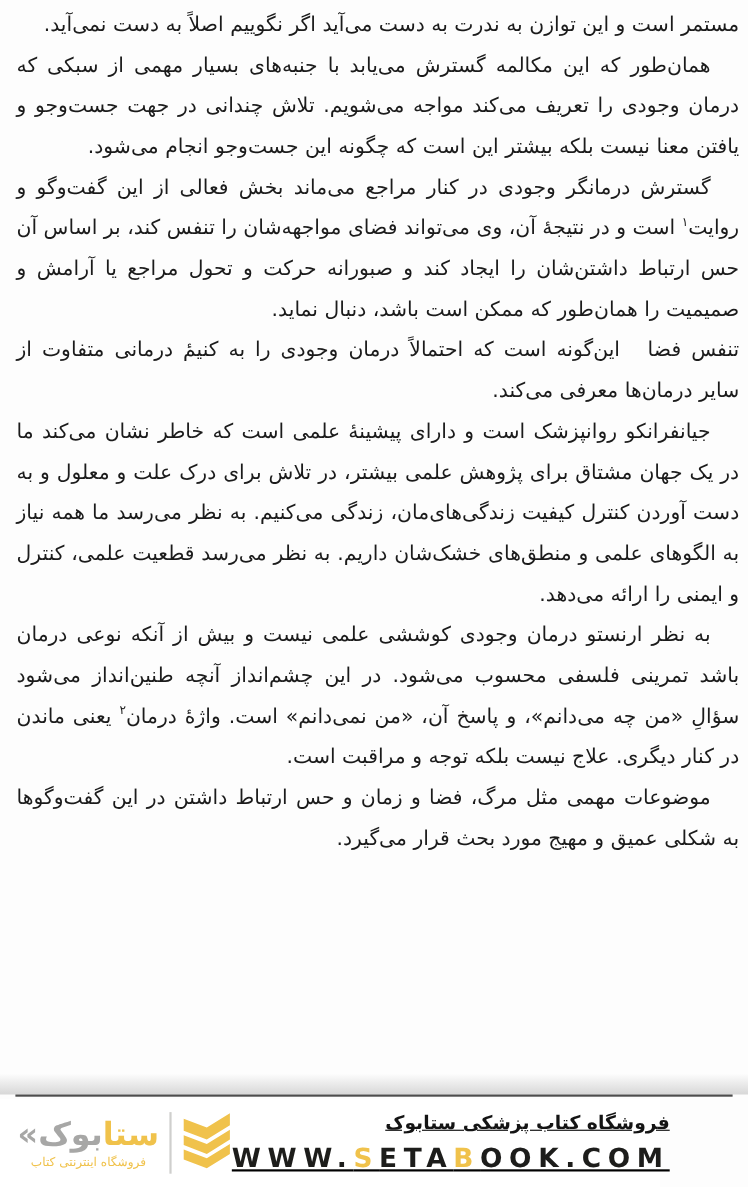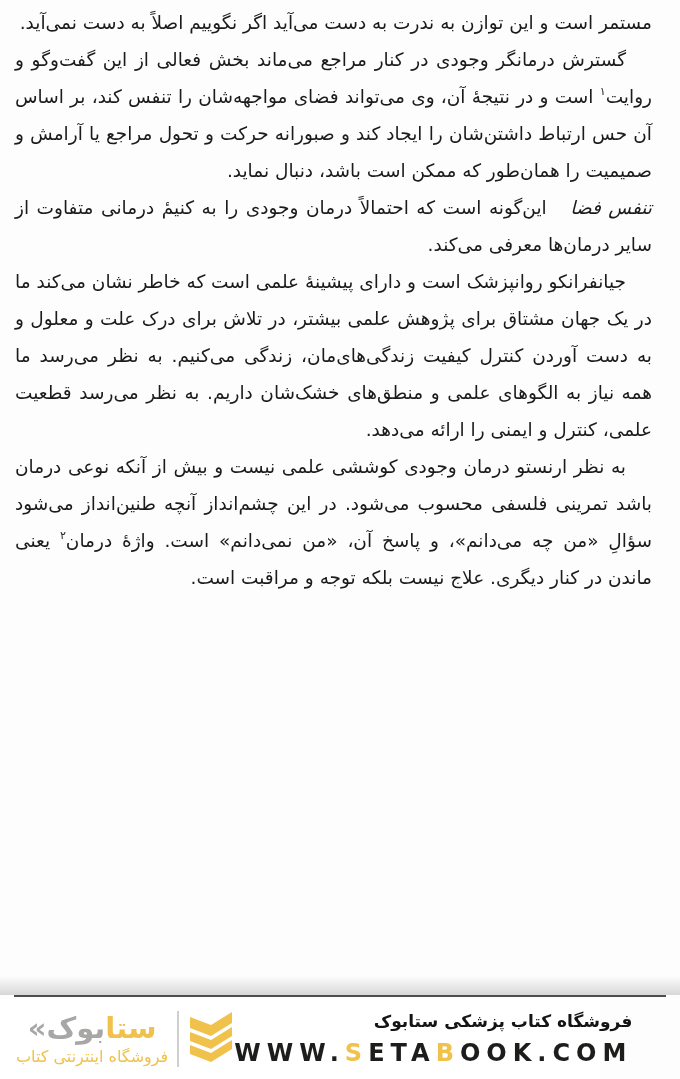--- a/index.html
+++ b/index.html
@@ -12,28 +12,28 @@
     width:680px;height:1079px;
     background:#fdfdfd;
     position:relative;
     overflow:hidden;
     font-family:"DejaVu Sans", sans-serif;
   }
   
   .text-block{
     direction:rtl;
     text-align:justify;
-    padding:4px 28px 0 15px;
+    padding:4px 8px 0 15px;
     color:#1b1b1b;
     font-size:18.5px;
     line-height:37px;
   }
   p.para{margin:0;}
   p.para.indent{text-indent:26px;}
-  .seg-italic{font-style:italic;margin-left:16px;}
+  .seg-italic{margin-left:16px;}
   .seg-sup{font-size:11px;vertical-align:8px;line-height:0;}
   
   .footer-shade{
     position:absolute;left:0;top:976px;width:680px;height:19px;
     background:linear-gradient(to bottom,#fdfdfd 0%,#d7d7d7 100%);
   }
   .footer-rule{
     position:absolute;left:14px;top:995px;width:652px;height:2px;
     background:#4d4d4d;
   }
@@ -50,44 +50,46 @@
     direction:rtl;
     font-size:29px;font-weight:bold;line-height:30px;
     letter-spacing:0.5px;
     white-space:nowrap;
   }
   .wordmark .wm-accent{color:var(--accent);}
   .wordmark .wm-gray{color:var(--gray);}
   .wordmark .wm-guillemet{color:var(--gray);unicode-bidi:bidi-override;direction:ltr;}
   .tagline{
     direction:rtl;
-    font-size:16px;color:var(--accent);margin-top:4px;white-space:nowrap;
+    font-size:11px;color:var(--accent);margin-top:4px;white-space:nowrap;
   }
   .logo-sep{width:2px;height:56px;background:#cfcfcd;}
-  .brand-right{text-align:right;}
+  .brand-right{text-align:right;text-decoration:underline;}
   .store-title{
     direction:rtl;
     font-size:17px;font-weight:bold;color:#141414;
     margin-bottom:8px;white-space:nowrap;
   }
   .url{
     font-size:24px;font-weight:bold;color:var(--dark);
     letter-spacing:6px;white-space:nowrap;
   }
   .url .u-accent{color:var(--accent);}
 </style>
 </head>
 <body>
 
 <div class="text-block" id="paragraphs">
     <p class="para"><span>مستمر است و این توازن به ندرت به دست می‌آید اگر نگوییم اصلاً به دست نمی‌آید.</span></p>
+    <p class="para indent"><span>همان‌طور که این مکالمه گسترش می‌یابد با جنبه‌های بسیار مهمی از سبکی که درمان وجودی را تعریف می‌کند مواجه می‌شویم. تلاش چندانی در جهت جست‌وجو و یافتن معنا نیست بلکه بیشتر این است که چگونه این جست‌وجو انجام می‌شود.</span></p>
     <p class="para indent"><span>گسترش درمانگر وجودی در کنار مراجع می‌ماند بخش فعالی از این گفت‌وگو و روایت</span><span class="seg-sup">۱</span><span> است و در نتیجهٔ آن، وی می‌تواند فضای مواجهه‌شان را تنفس کند، بر اساس آن حس ارتباط داشتن‌شان را ایجاد کند و صبورانه حرکت و تحول مراجع یا آرامش و صمیمیت را همان‌طور که ممکن است باشد، دنبال نماید.</span></p>
     <p class="para"><span class="seg-italic">تنفس فضا</span><span> این‌گونه است که احتمالاً درمان وجودی را به کنیمٔ درمانی متفاوت از سایر درمان‌ها معرفی می‌کند.</span></p>
     <p class="para indent"><span>جیانفرانکو روانپزشک است و دارای پیشینهٔ علمی است که خاطر نشان می‌کند ما در یک جهان مشتاق برای پژوهش علمی بیشتر، در تلاش برای درک علت و معلول و به دست آوردن کنترل کیفیت زندگی‌های‌مان، زندگی می‌کنیم. به نظر می‌رسد ما همه نیاز به الگوهای علمی و منطق‌های خشک‌شان داریم. به نظر می‌رسد قطعیت علمی، کنترل و ایمنی را ارائه می‌دهد.</span></p>
     <p class="para indent"><span>به نظر ارنستو درمان وجودی کوششی علمی نیست و بیش از آنکه نوعی درمان باشد تمرینی فلسفی محسوب می‌شود. در این چشم‌انداز آنچه طنین‌انداز می‌شود سؤالِ «من چه می‌دانم»، و پاسخ آن، «من نمی‌دانم» است. واژهٔ درمان</span><span class="seg-sup">۲</span><span> یعنی ماندن در کنار دیگری. علاج نیست بلکه توجه و مراقبت است.</span></p>
+    <p class="para indent"><span>موضوعات مهمی مثل مرگ، فضا و زمان و حس ارتباط داشتن در این گفت‌وگوها به شکلی عمیق و مهیج مورد بحث قرار می‌گیرد.</span></p>
   </div>
 
 <div class="footer-shade"></div>
 <div class="footer-rule"></div>
 
 <div class="footer">
   <div class="logo">
     <div class="logo-textcol">
       <div class="wordmark">
         <span class="wm-accent">ستا</span><span class="wm-gray">بوک</span><span class="wm-guillemet">«</span>

